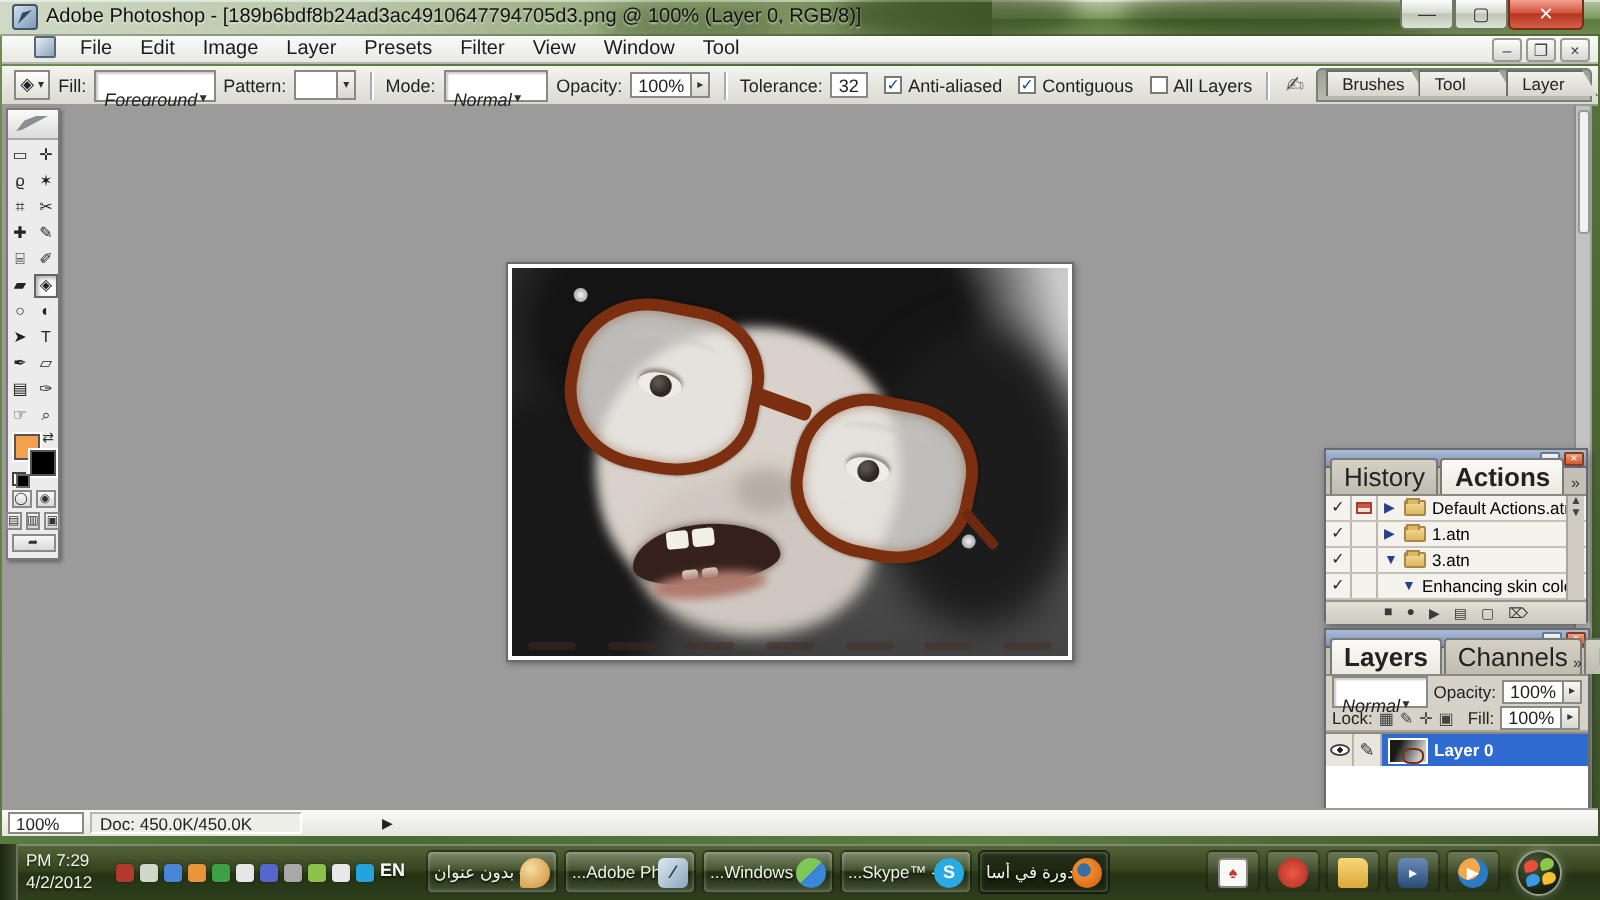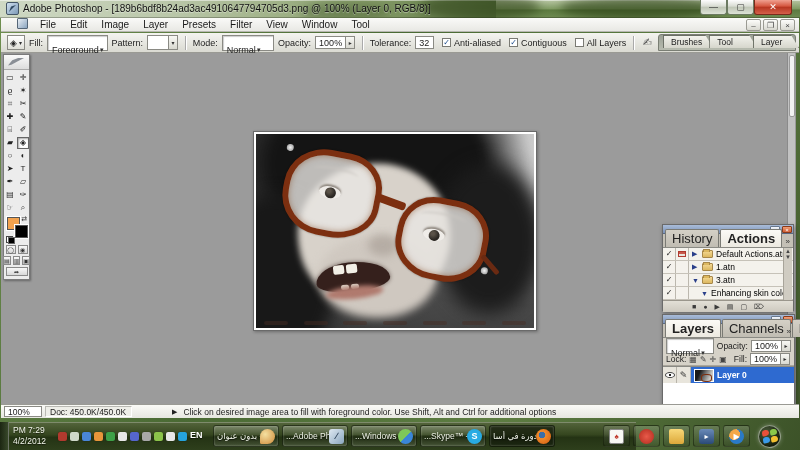--- a/index.html
+++ b/index.html
@@ -25,21 +25,21 @@
   .doc-icon { width:11px; height:11px; margin-right:5px; background:linear-gradient(135deg,#e8eef4,#8aa4be); border:1px solid #567; border-radius:1px; }
   .menu-item { font-size:10px; color:#1a1a1a; padding:1px 7px; }
   .doc-controls { position:absolute; right:4px; top:1px; display:flex; gap:2px; }
   .dbtn { width:15px; height:12px; font-size:8px; line-height:11px; text-align:center; color:#444; background:linear-gradient(#fcfcfa,#d8d8d0); border:1px solid #9a9a92; border-radius:2px; }
 
   
   .optionsbar { position:absolute; left:1px; top:33px; width:798px; height:20px; background:linear-gradient(#f4f4f0,#dadad2); border-bottom:1px solid #9a9a94; display:flex; align-items:center; font-size:9px; color:#222; padding-left:6px; gap:4px; }
   .tool-preview { width:26px; height:15px; border:1px solid #8a8a84; background:linear-gradient(#fff,#e0e0d8); display:flex; align-items:center; justify-content:center; gap:2px; font-size:9px; }
   .ob-sep { width:1px; height:14px; background:#aaa; margin:0 3px; box-shadow:1px 0 0 #fff; }
   .ob-label { white-space:nowrap; }
-  .dropdown { height:14px; background:#fff; border:1px solid #8a8a84; box-shadow:inset 1px 1px 1px #ccc; display:flex; align-items:center; font-size:9px; padding:14px 2px 0 4px; }
+  .dropdown { height:14px; background:#fff; border:1px solid #8a8a84; box-shadow:inset 1px 1px 1px #ccc; display:flex; align-items:center; font-size:9px; padding:14px 2px 0 4px;font-style:italic; }
   .dd-arrow { font-size:6px; color:#333; }
   .numbox { height:13px; background:#fff; border:1px solid #8a8a84; padding:0 3px; font-size:9px; display:flex; align-items:center; }
   .spin { width:9px; height:13px; background:linear-gradient(#f8f8f4,#d8d8d0); border:1px solid #8a8a84; border-left:none; font-size:6px; text-align:center; line-height:12px; color:#333; }
   .chk { display:flex; align-items:center; gap:3px; white-space:nowrap; }
   .box { width:9px; height:9px; background:#fff; border:1px solid #7a7a74; font-size:8px; line-height:8px; text-align:center; color:#1a4a8a; }
   .dock-brush { font-size:11px; color:#555; margin:0 2px; }
   .well { flex:1; align-self:stretch; margin:1px 3px 1px 0; background:linear-gradient(#9aa094,#b8bcb0); border:1px solid #7a7e74; border-radius:3px 3px 0 0; display:flex; align-items:flex-start; padding-left:4px; }
   .well-tab { height:13px; font-size:8.5px; padding:1px 10px 0 7px; background:linear-gradient(#f2f2ec,#d6d6cc); border:1px solid #6a6e64; border-bottom:none; clip-path:polygon(0 100%,0 0,calc(100% - 8px) 0,100% 100%); margin-right:-4px; }
 
   
@@ -124,25 +124,25 @@
   .eye-ico { width:10px; height:6px; background:radial-gradient(circle at 50% 50%,#222 28%,#fff 32%); border:1px solid #444; border-radius:50%; }
   .brush-ico { font-size:9px; color:#333; }
   .lyr-thumb { width:20px; height:13px; margin:0 3px; border:1px solid #fff; background:linear-gradient(115deg,#1a1a1a 25%,#6a6a6a 50%,#c8c8c4 80%); position:relative; }
   .lyr-thumb::after { content:""; position:absolute; left:6px; top:4px; width:9px; height:6px; border:1px solid #7c2f10; border-radius:40%; }
   .lyr-name { font-size:8.5px; font-weight:bold; }
   .lyr-btns { display:flex; align-items:center; gap:8px; justify-content:center; height:14px; border-top:1px solid #9a968c; background:linear-gradient(#e2dfd6,#cdc9bf); font-size:8px; color:#3a3a3a; }
 
   
   .statusbar { position:absolute; left:1px; top:404px; width:798px; height:14px; background:linear-gradient(#fafaf6,#e6e6e0); border-top:1px solid #9a9a94; display:flex; align-items:center; font-size:8.5px; color:#222; }
   .zoom-box { width:38px; height:11px; margin-left:3px; background:#fff; border:1px solid #8a8a84; padding:0 3px; line-height:10px; }
-  .doc-box { width:87px; height:11px; margin-left:3px; border:1px solid #b8b8b2; border-right-color:#fff; border-bottom-color:#fff; padding:0 4px; line-height:10px; background:#eeeee8; }
+  .doc-box { width:106px; height:11px; margin-left:3px; border:1px solid #b8b8b2; border-right-color:#fff; border-bottom-color:#fff; padding:0 4px; line-height:10px; background:#eeeee8; }
   .hint-arrow { margin:0 6px 0 40px; font-size:7px; }
 
   
-  .taskbar { position:absolute; left:0; top:422px; width:636px; height:28px; background:linear-gradient(#55663c,#35461f 45%,#243314 55%,#2e3f1c); box-shadow:inset 0 1px 0 rgba(255,255,255,.25); }
+  .taskbar { position:absolute; left:0; top:422px; width:800px; height:28px; background:linear-gradient(#55663c,#35461f 45%,#243314 55%,#2e3f1c); box-shadow:inset 0 1px 0 rgba(255,255,255,.25); }
   .show-desktop { position:absolute; left:0; top:0; width:9px; height:28px; background:linear-gradient(90deg,#1c2612,#38482a); border-right:1px solid rgba(255,255,255,.35); }
   .clock { position:absolute; left:13px; top:3px; color:#f2f6ea; font-size:8.5px; line-height:11px; text-shadow:0 1px 1px rgba(0,0,0,.6); }
   .tray { position:absolute; left:58px; top:0; height:28px; display:flex; align-items:center; gap:3px; }
   .tray-ico { width:9px; height:9px; border-radius:2px; box-shadow:0 0 1px rgba(0,0,0,.6); }
   .lang { position:absolute; left:190px; top:8px; color:#fff; font-size:9px; font-weight:bold; text-shadow:0 1px 1px rgba(0,0,0,.6); }
   .tb-buttons { position:absolute; left:213px; top:3px; display:flex; gap:3px; }
   .tb-btn { width:66px; height:22px; display:flex; align-items:center; justify-content:space-between; padding:0 3px; border-radius:3px;
     background:linear-gradient(rgba(255,255,255,.28),rgba(255,255,255,.08) 45%,rgba(0,0,0,.18) 50%,rgba(255,255,255,.12)); border:1px solid rgba(20,30,10,.7); box-shadow:inset 0 0 2px rgba(255,255,255,.4); }
   .tb-btn.active { background:linear-gradient(rgba(0,0,0,.5),rgba(0,0,0,.35)); }
   .tb-label { font-size:8.5px; color:#f0f4e8; overflow:hidden; white-space:nowrap; text-shadow:0 1px 1px rgba(0,0,0,.7); max-width:46px; }
@@ -472,21 +472,20 @@
             <span>▢</span>
             <span>⌦</span>
           </div>
       </div>
     </div>
 
     <div class="statusbar">
       <div class="zoom-box">100%</div>
       <div class="doc-box">Doc: 450.0K/450.0K</div>
       <span class="hint-arrow">▶</span>
-      <span>Click on desired image area to fill with foreground color.  Use Shift, Alt and Ctrl for additional options</span>
     </div>
   </div>
 
   <div class="taskbar">
     <div class="show-desktop"></div>
     <div class="clock">
       <div>PM 7:29</div>
       <div>4/2/2012</div>
     </div>
     <div class="tray" id="tray">

